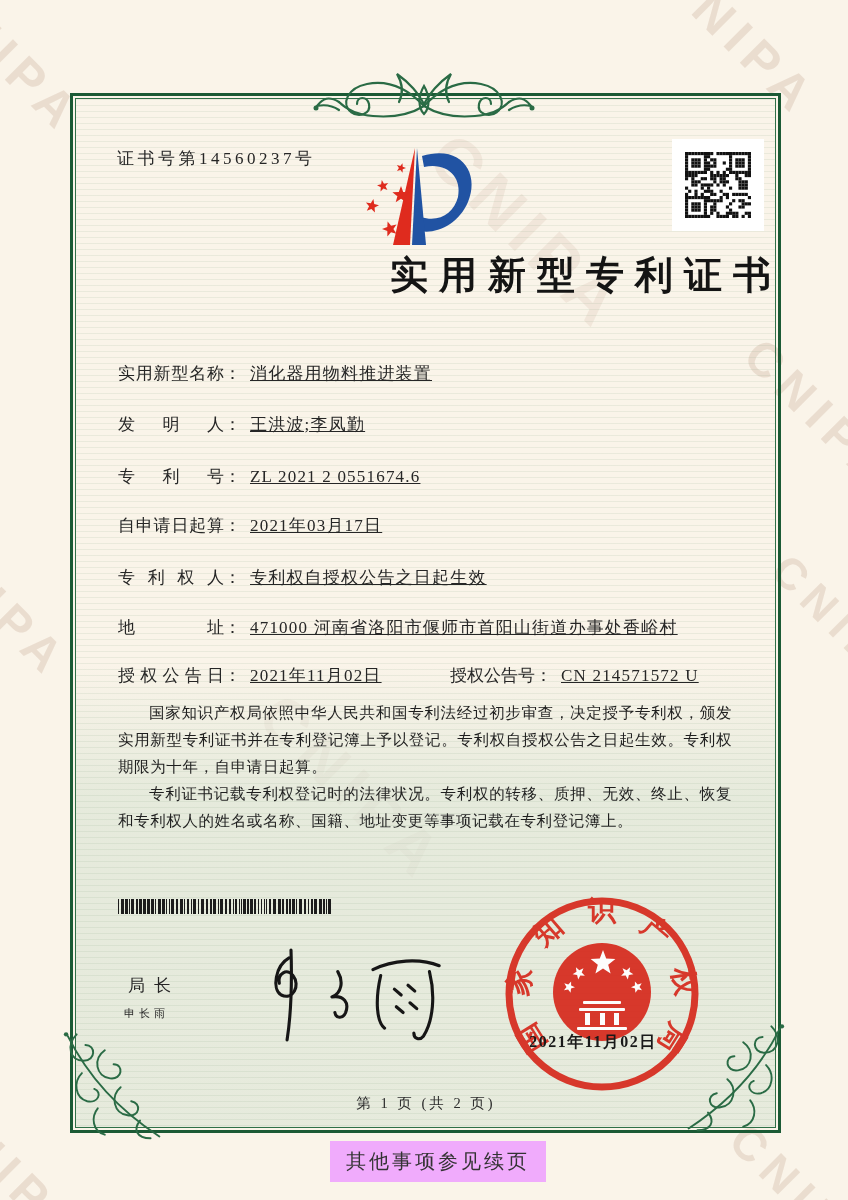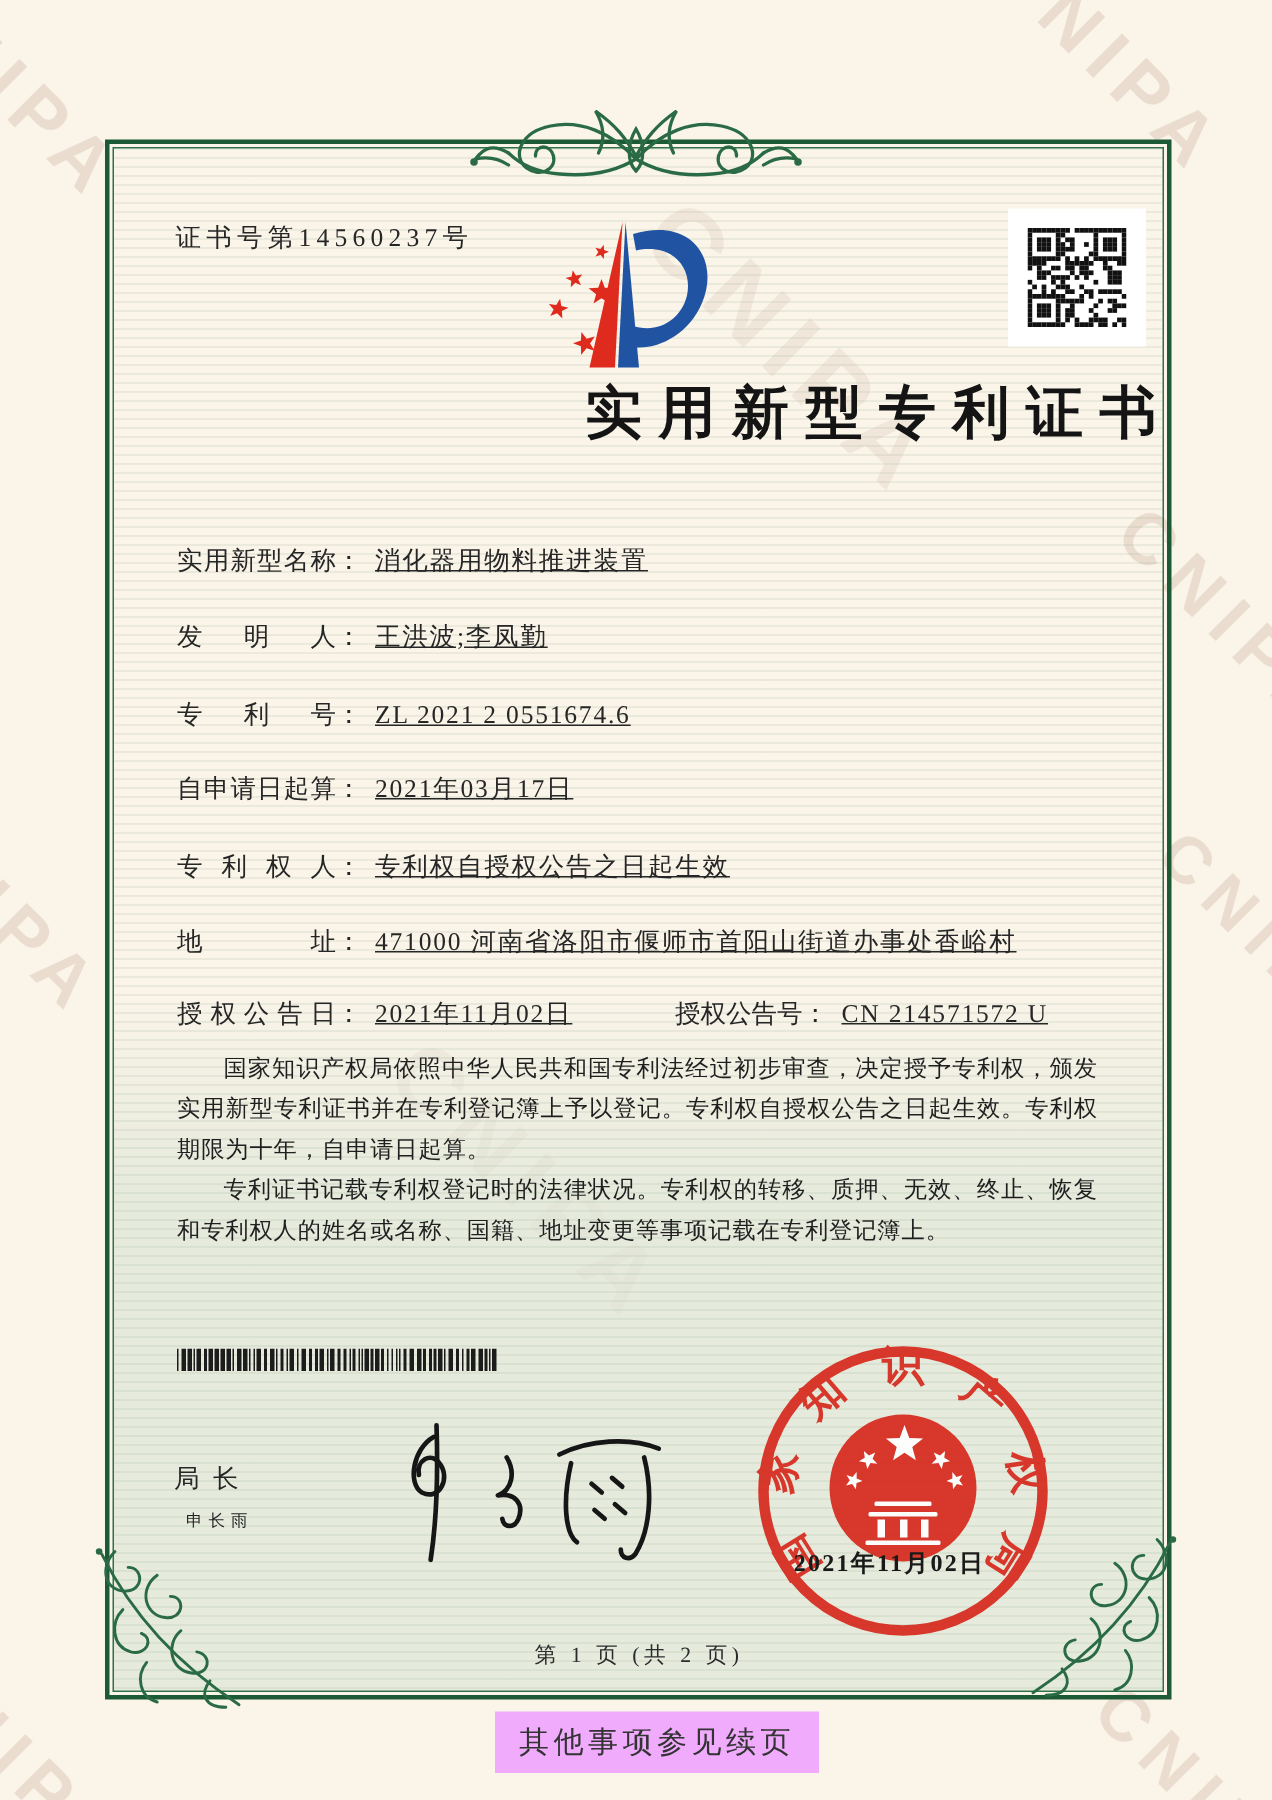--- a/index.html
+++ b/index.html
@@ -38,21 +38,21 @@
          font-size:38px;font-weight:bold;letter-spacing:11px;color:#141414;z-index:3;}
   .row{position:absolute;left:118px;width:620px;font-size:17px;z-index:3;white-space:nowrap;}
   .flabel{display:inline-block;width:106px;text-align:justify;text-align-last:justify;
           vertical-align:bottom;}
   .fvalue{margin-left:9px;letter-spacing:1.2px;text-decoration:underline;}
   .grant2{position:absolute;left:332px;top:0;}
   .body-text{position:absolute;left:118px;top:699px;width:614px;font-size:15.5px;
              line-height:27px;text-align:justify;z-index:3;color:#1f1f1f;}
   .body-text p{margin:0;text-indent:2em;letter-spacing:.6px;}
   .barcode{position:absolute;left:118px;top:899px;z-index:3;}
-  .signer-title{position:absolute;left:116px;top:974px;font-size:17px;letter-spacing:9px;z-index:3;}
+  .signer-title{position:absolute;left:128px;top:974px;font-size:17px;letter-spacing:9px;z-index:3;}
   .signer-name{position:absolute;left:124px;top:1006px;font-size:11px;letter-spacing:4px;z-index:3;}
   .signature{position:absolute;left:252px;top:946px;z-index:3;}
   .signature path{fill:none;stroke:#161616;stroke-width:3.2;stroke-linecap:round;stroke-linejoin:round;}
   .seal{position:absolute;left:497px;top:889px;z-index:4;opacity:.92;}
   .seal-date{position:absolute;left:488px;top:1032px;width:210px;text-align:center;
              font-size:16px;font-weight:bold;letter-spacing:1.5px;color:#191919;z-index:5;}
   .page-num{position:absolute;left:70px;top:1094px;width:712px;text-align:center;
             font-size:14.5px;letter-spacing:3px;z-index:3;color:#2b2b2b;}
   .cont-note{position:absolute;left:330px;top:1141px;background:#f0abfc;
              padding:7px 16px;font-size:20px;letter-spacing:3px;z-index:3;color:#333;}

